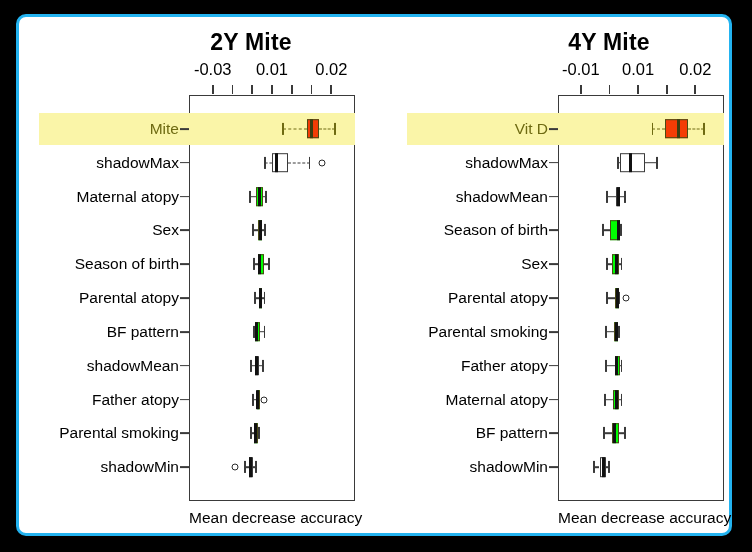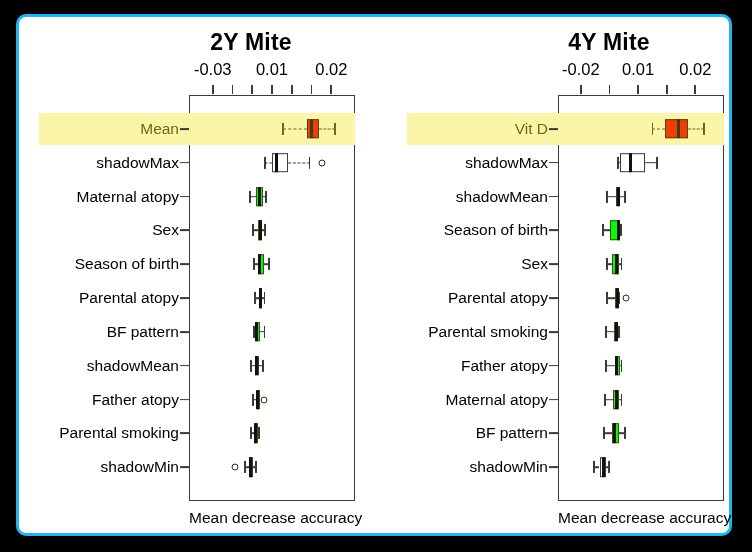--- a/index.html
+++ b/index.html
@@ -148,21 +148,21 @@
       <div class="tick" style="left: 232.338px; top: 68px;"></div>
       <div class="tick" style="left: 252.1px; top: 68px;"></div>
       <div class="tick" style="left: 271.862px; top: 68px;"></div>
       <div class="tick" style="left: 291.624px; top: 68px;"></div>
       <div class="tick" style="left: 311.386px; top: 68px;"></div>
       <div class="axis-label" style="left: 193.714px; top: 43px;">-0.03</div>
       <div class="axis-label" style="left: 253px; top: 43px;">0.01</div>
       <div class="axis-label" style="left: 312.286px; top: 43px;">0.02</div>
       <div class="xlab" style="left: 170px; width: 166px; top: 492px;">Mean decrease accuracy</div>
       <div class="highlight" style="left: 20px; width: 316px; top: 95.9317px; height: 31.8033px;"></div>
-      <div class="row-label hi" style="right: 198px; top: 111.833px;">Mean</div>
+      <div class="row-label hi" style="right: 198px; top: 111.833px;">Mite</div>
       <div class="row-tick" style="left: 161px; top: 111.833px;"></div>
       <div class="bp-wline dash" style="left: 263.869px; width: 23.7143px; top: 111.833px;"></div>
       <div class="bp-wline dash" style="left: 300.429px; width: 15.8095px; top: 111.833px;"></div>
       <div class="bp-cap olive" style="left: 262.969px; top: 111.833px; height: 12.1665px;"></div>
       <div class="bp-cap olive" style="left: 315.338px; top: 111.833px; height: 12.1665px;"></div>
       <div class="bp-box" style="left: 287.583px; width: 12.8452px; top: 111.833px; height: 19.6233px; background: rgb(244, 60, 5); border-color: rgb(74, 74, 21);"></div>
       <div class="bp-median dark" style="left: 291.024px; top: 111.833px; height: 19.6233px;"></div>
       <div class="row-label" style="right: 198px; top: 145.667px;">shadowMax</div>
       <div class="row-tick" style="left: 161px; top: 145.667px;"></div>
       <div class="bp-wline dashg" style="left: 246.083px; width: 6.91667px; top: 145.667px;"></div>
@@ -248,21 +248,21 @@
       <div class="bp-out" style="left: 216.44px; top: 450.167px;"></div>
     </div>
   <div class="panel right" id="panel-1">
     <div class="panel-title title-shift">4Y Mite</div>
   <div class="plotbox" style="left: 181px; top: 78px; width: 166px; height: 406px;"></div>
       <div class="tick" style="left: 202.997px; top: 68px;"></div>
       <div class="tick" style="left: 231.617px; top: 68px;"></div>
       <div class="tick" style="left: 260.238px; top: 68px;"></div>
       <div class="tick" style="left: 288.859px; top: 68px;"></div>
       <div class="tick" style="left: 317.479px; top: 68px;"></div>
-      <div class="axis-label" style="left: 203.897px; top: 43px;">-0.02</div>
+      <div class="axis-label" style="left: 203.897px; top: 43px;">-0.01</div>
       <div class="axis-label" style="left: 261.138px; top: 43px;">0.01</div>
       <div class="axis-label" style="left: 318.379px; top: 43px;">0.02</div>
       <div class="xlab" style="left: 181px; width: 166px; top: 492px;">Mean decrease accuracy</div>
       <div class="highlight" style="left: 30px; width: 317px; top: 95.9317px; height: 31.8033px;"></div>
       <div class="row-label hi" style="right: 187px; top: 111.833px;">Vit D</div>
       <div class="row-tick" style="left: 172px; top: 111.833px;"></div>
       <div class="bp-wline dash" style="left: 275.448px; width: 12.8793px; top: 111.833px;"></div>
       <div class="bp-wline dash" style="left: 311.224px; width: 15.7414px; top: 111.833px;"></div>
       <div class="bp-cap olive" style="left: 274.548px; top: 111.833px; height: 12.1665px;"></div>
       <div class="bp-cap olive" style="left: 326.066px; top: 111.833px; height: 12.1665px;"></div>

